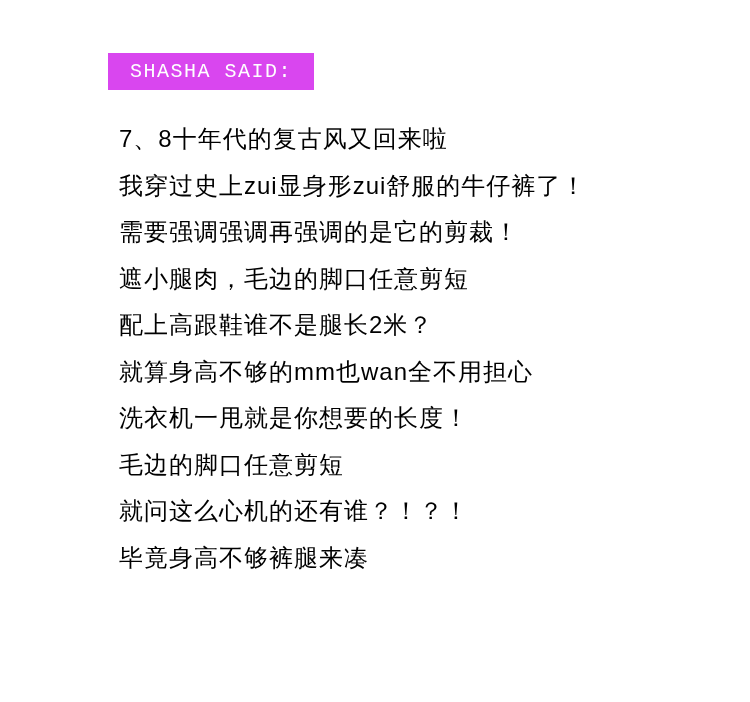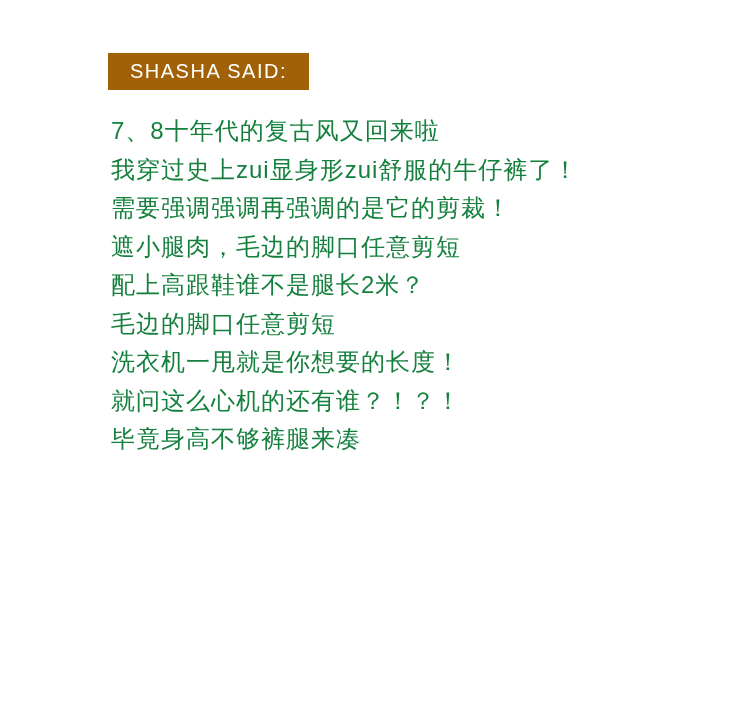--- a/index.html
+++ b/index.html
@@ -15,61 +15,62 @@
     overflow: hidden;
     font-family: "Liberation Sans", sans-serif;
   }
   .badge {
     position: absolute;
     left: 108px;
     top: 53px;
     height: 37px;
     min-width: 199px;
     box-sizing: border-box;
-    background: #a16207;
+    background: #d946ef;
     color: #ffffff;
     display: flex;
     align-items: center;
     justify-content: center;
-    font-family: Liberation Sans, sans-serif;
+    font-family: Liberation Mono, monospace;
     font-size: 20px;
     letter-spacing: 1.5px;
     padding: 0 22px;
   }
   .copy {
     position: absolute;
     left: 111px;
     top: 112px;
     width: 560px;
   }
   .copy p {
-    margin: 0;
+    margin: 8px;
     padding: 0;
     font-size: 24px;
     line-height: 38.5px;
     letter-spacing: 1px;
-    color: #15803d;
+    color: #000000;
     white-space: nowrap;
     font-weight: 400;
   }
 </style>
 </head>
 <body>
 
 <div class="page">
 
   <div class="badge">
     <span>SHASHA SAID:</span>
   </div>
 
   <div class="copy">
     <p>7、8十年代的复古风又回来啦</p>
     <p>我穿过史上zui显身形zui舒服的牛仔裤了！</p>
     <p>需要强调强调再强调的是它的剪裁！</p>
     <p>遮小腿肉，毛边的脚口任意剪短</p>
     <p>配上高跟鞋谁不是腿长2米？</p>
+    <p>就算身高不够的mm也wan全不用担心</p>
+    <p>洗衣机一甩就是你想要的长度！</p>
     <p>毛边的脚口任意剪短</p>
-    <p>洗衣机一甩就是你想要的长度！</p>
     <p>就问这么心机的还有谁？！？！</p>
     <p>毕竟身高不够裤腿来凑</p>
   </div>
 
 </div>
 
 </body></html>

